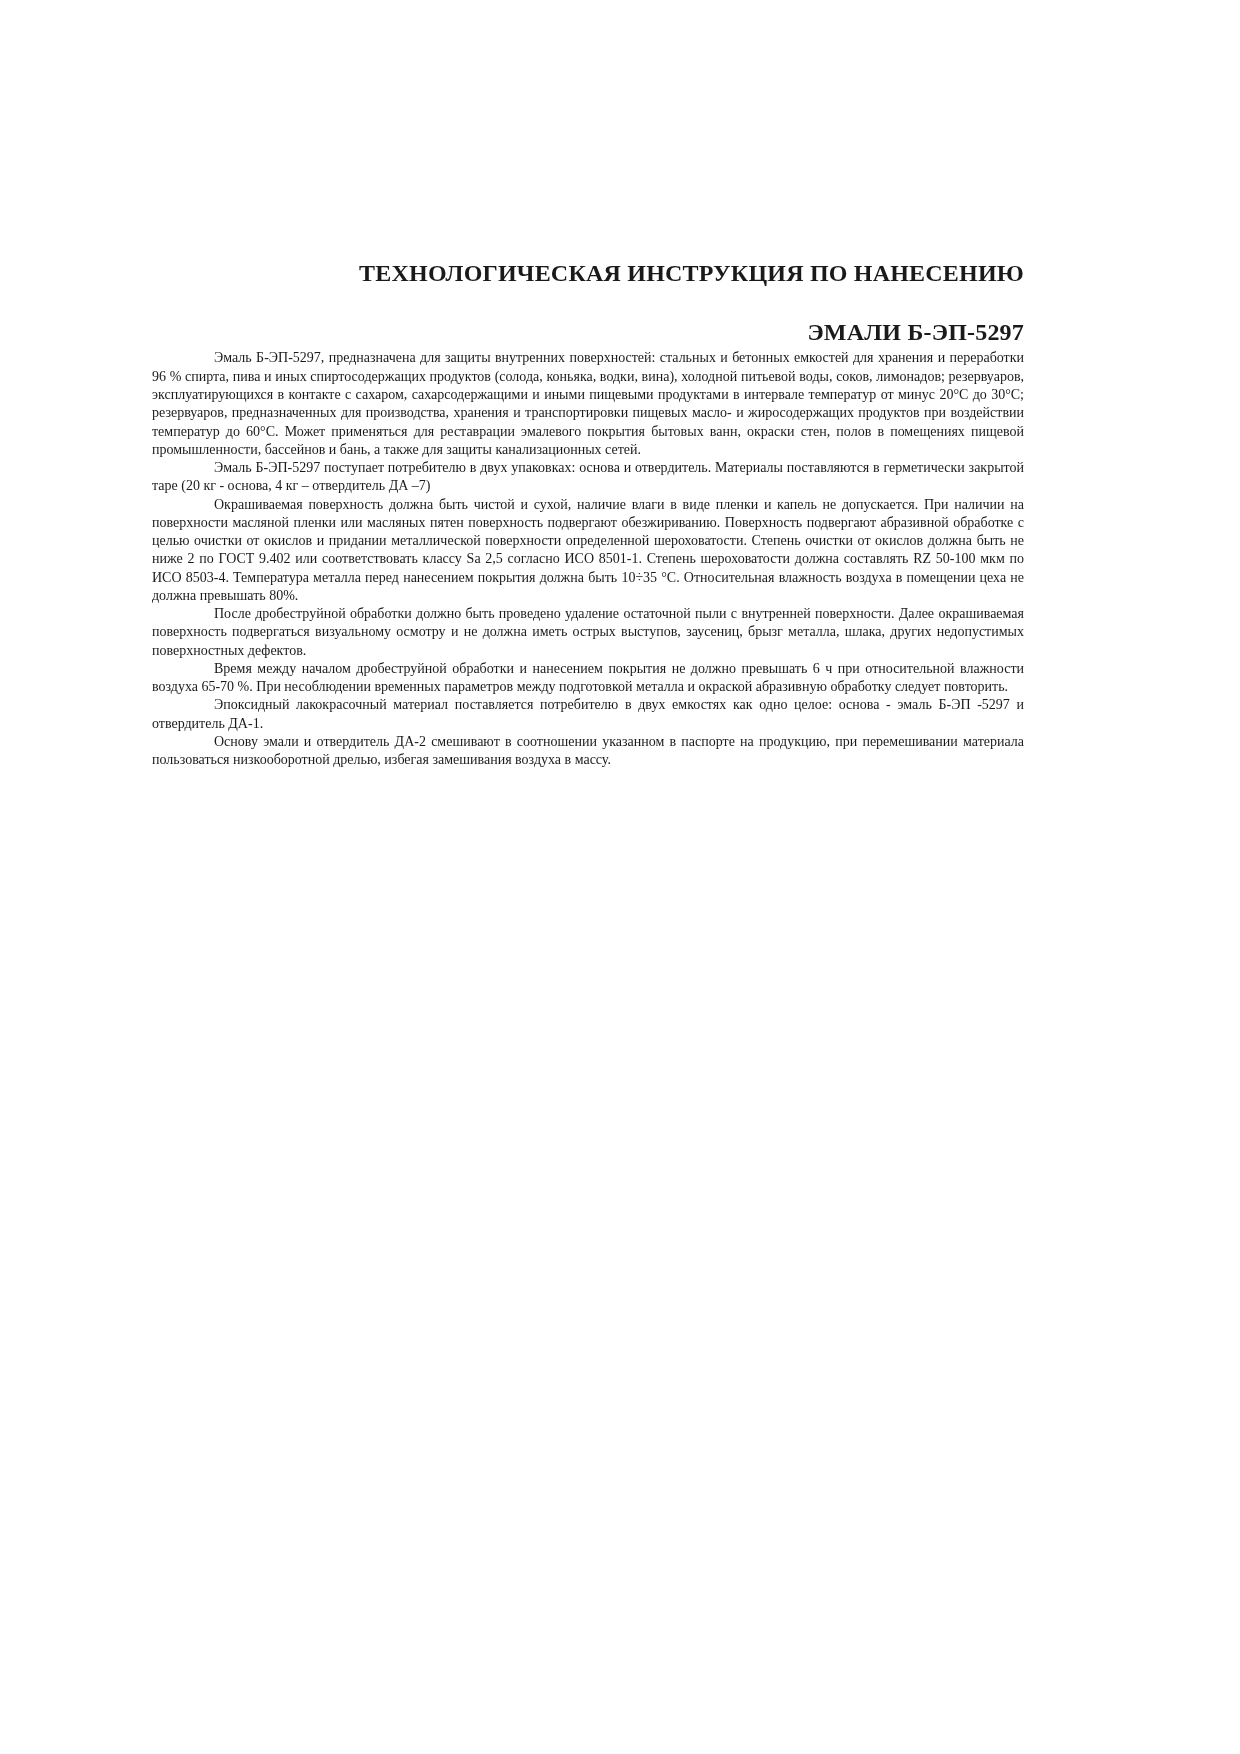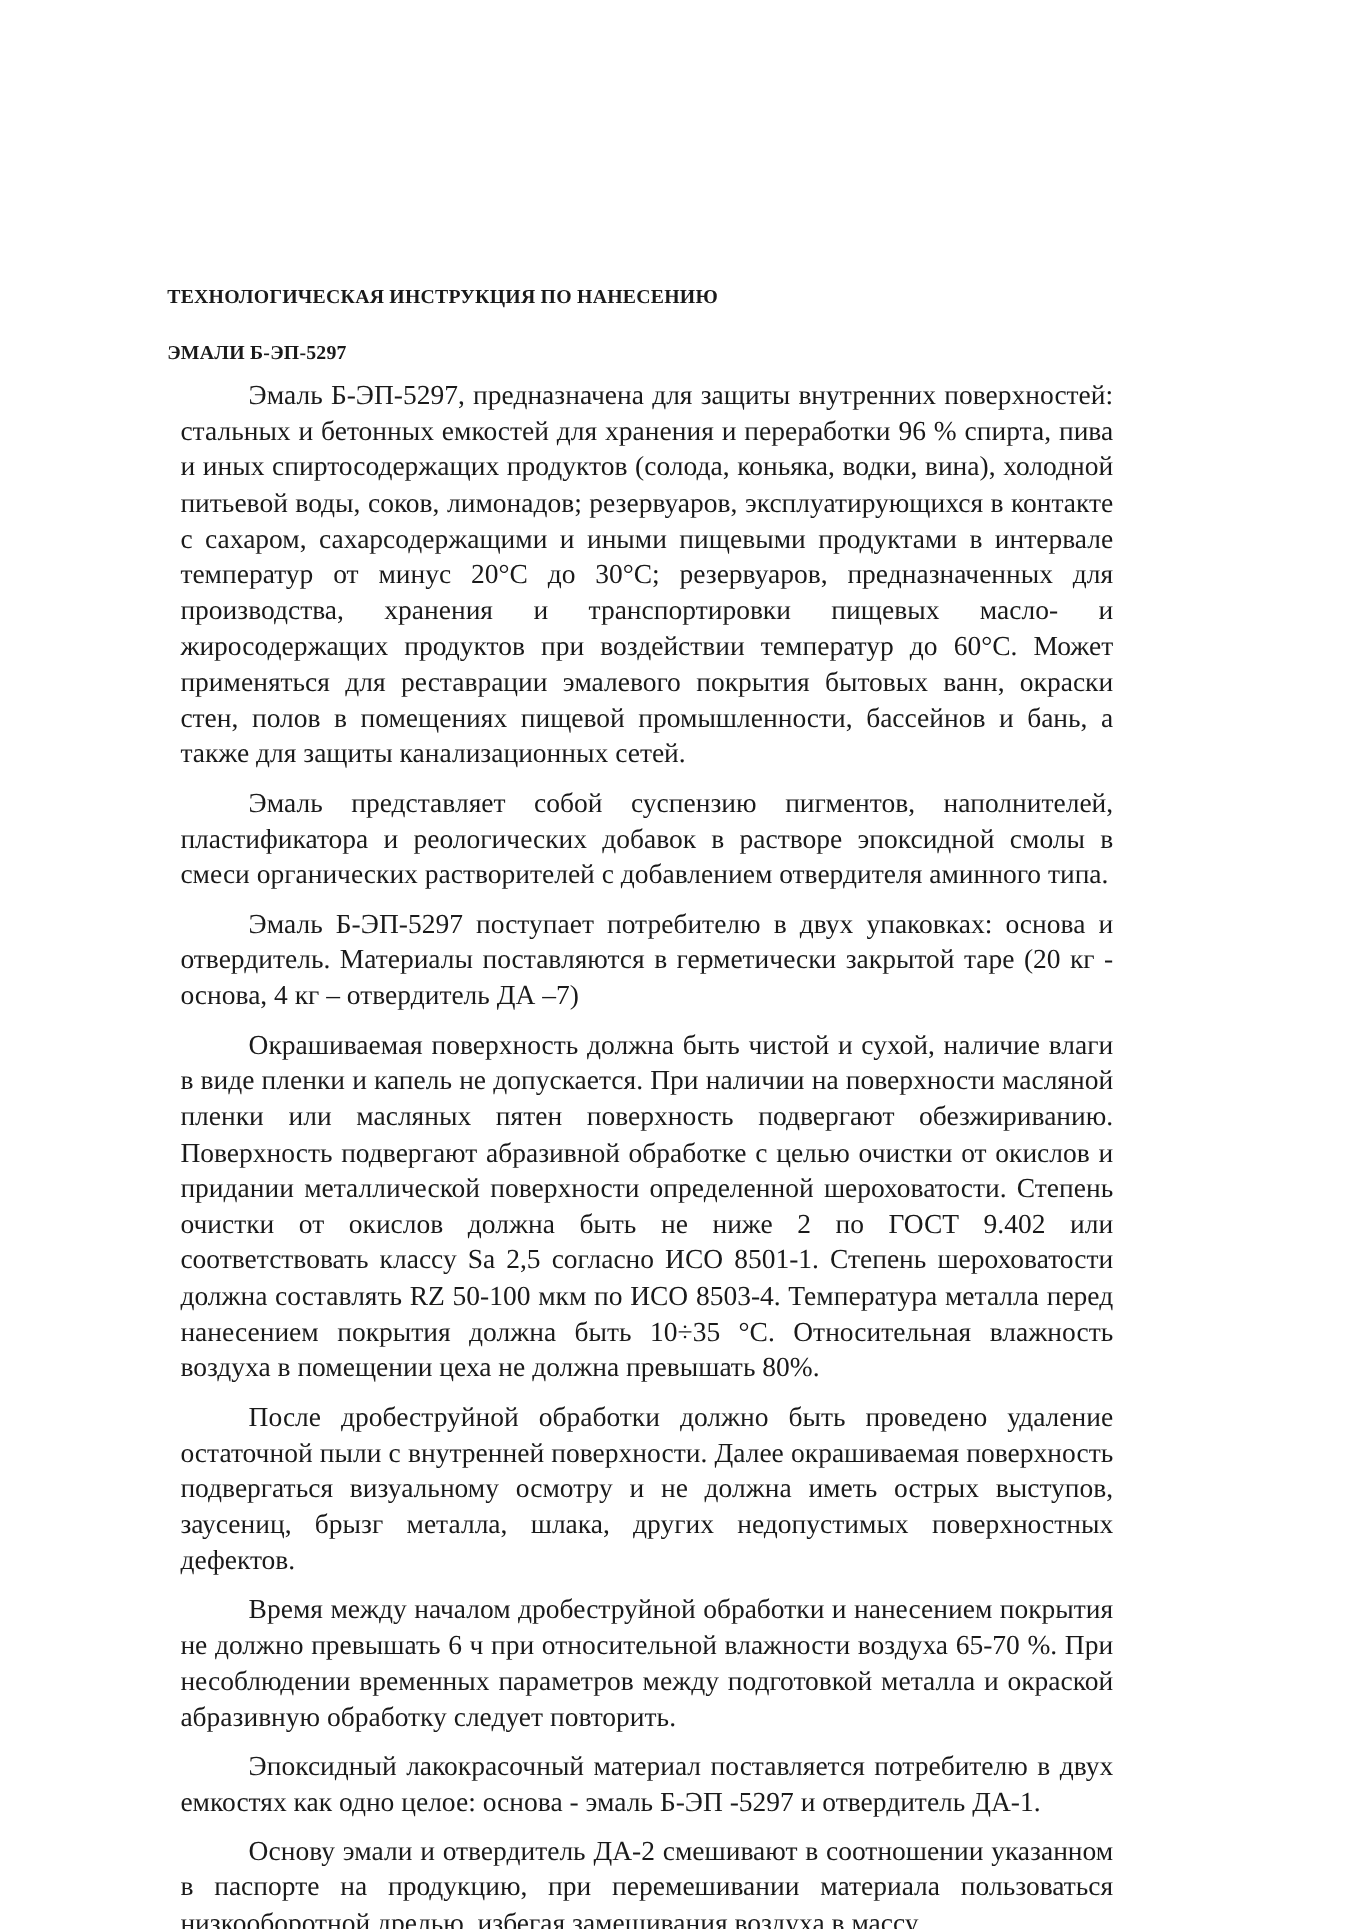--- a/index.html
+++ b/index.html
@@ -17,54 +17,53 @@
     font-family: "Liberation Serif", "DejaVu Serif", serif;
     color: #1a1a1a;
   }
   .content {
     position: absolute;
     left: 152px;
     top: 258px;
     width: 872px;
   }
   .doc-title {
-    text-align: left;
+    text-align: right;
     font-weight: bold;
-    font-size: 18px;
+    font-size: 24px;
     line-height: 1.28;
     letter-spacing: 0.2px;
     margin: 0 0 2px 0;
   }
   .doc-title .line2 {
     display: block;
     margin-top: 28px;
   }
   p.para {
-    margin: 12px;
+    margin: 0;
     text-align: justify;
     text-justify: inter-word;
-    font-size: 25px;
+    font-size: 14px;
     line-height: 1.305;
     text-indent: 62px;
     hyphens: none;
   }
 </style>
 </head>
 <body>
 
 <div class="page">
   <div class="content">
 
     <h1 class="doc-title">
       <span>ТЕХНОЛОГИЧЕСКАЯ ИНСТРУКЦИЯ ПО НАНЕСЕНИЮ</span>
       <span class="line2">ЭМАЛИ Б-ЭП-5297</span>
     </h1>
 
     <p class="para">Эмаль Б-ЭП-5297, предназначена для защиты внутренних поверхностей: стальных и бетонных емкостей для хранения и переработки 96 % спирта, пива и иных спиртосодержащих продуктов (солода, коньяка, водки, вина), холодной питьевой воды, соков, лимонадов; резервуаров, эксплуатирующихся в контакте с сахаром, сахарсодержащими и иными пищевыми продуктами в интервале температур от минус 20°С до 30°С; резервуаров, предназначенных для производства, хранения и транспортировки пищевых масло- и жиросодержащих продуктов при воздействии температур до 60°С. Может применяться для реставрации эмалевого покрытия бытовых ванн, окраски стен, полов в помещениях пищевой промышленности, бассейнов и бань, а также для защиты канализационных сетей.</p>
-    <p class="para">Эмаль представляет собой суспензию пигментов, наполнителей, пластификатора и реологических добавок в растворе эпоксидной смолы в смеси органических растворителей с добавлением отвердителя аминного типа.</p>
     <p class="para">Эмаль Б-ЭП-5297 поступает потребителю в двух упаковках: основа и отвердитель. Материалы поставляются в герметически закрытой таре (20 кг - основа, 4 кг – отвердитель ДА –7)</p>
     <p class="para">Окрашиваемая поверхность   должна быть чистой и сухой, наличие влаги в виде пленки и капель не допускается. При наличии на поверхности масляной пленки или масляных пятен поверхность подвергают обезжириванию. Поверхность подвергают абразивной обработке с целью очистки от окислов и придании металлической поверхности определенной шероховатости. Степень очистки от окислов должна быть не ниже 2 по ГОСТ 9.402 или соответствовать классу Sa 2,5 согласно ИСО 8501-1. Степень шероховатости должна составлять RZ 50-100 мкм по ИСО 8503-4. Температура металла перед нанесением покрытия должна быть 10÷35 °С. Относительная влажность воздуха в помещении цеха не должна превышать 80%.</p>
     <p class="para">После дробеструйной обработки должно быть проведено удаление остаточной пыли с внутренней поверхности. Далее окрашиваемая поверхность подвергаться визуальному осмотру и не должна иметь острых выступов, заусениц, брызг металла, шлака, других недопустимых поверхностных дефектов.</p>
     <p class="para">Время между началом дробеструйной обработки и нанесением покрытия не должно превышать 6 ч при относительной влажности воздуха 65-70 %. При несоблюдении временных параметров между подготовкой металла и окраской  абразивную обработку следует повторить.</p>
     <p class="para">Эпоксидный лакокрасочный материал поставляется потребителю в двух емкостях как одно целое: основа - эмаль  Б-ЭП -5297 и отвердитель ДА-1.</p>
     <p class="para">Основу эмали и отвердитель ДА-2 смешивают в соотношении указанном в паспорте на продукцию, при перемешивании материала пользоваться низкооборотной дрелью, избегая замешивания воздуха в массу.</p>
 
   </div>
 </div>
 

